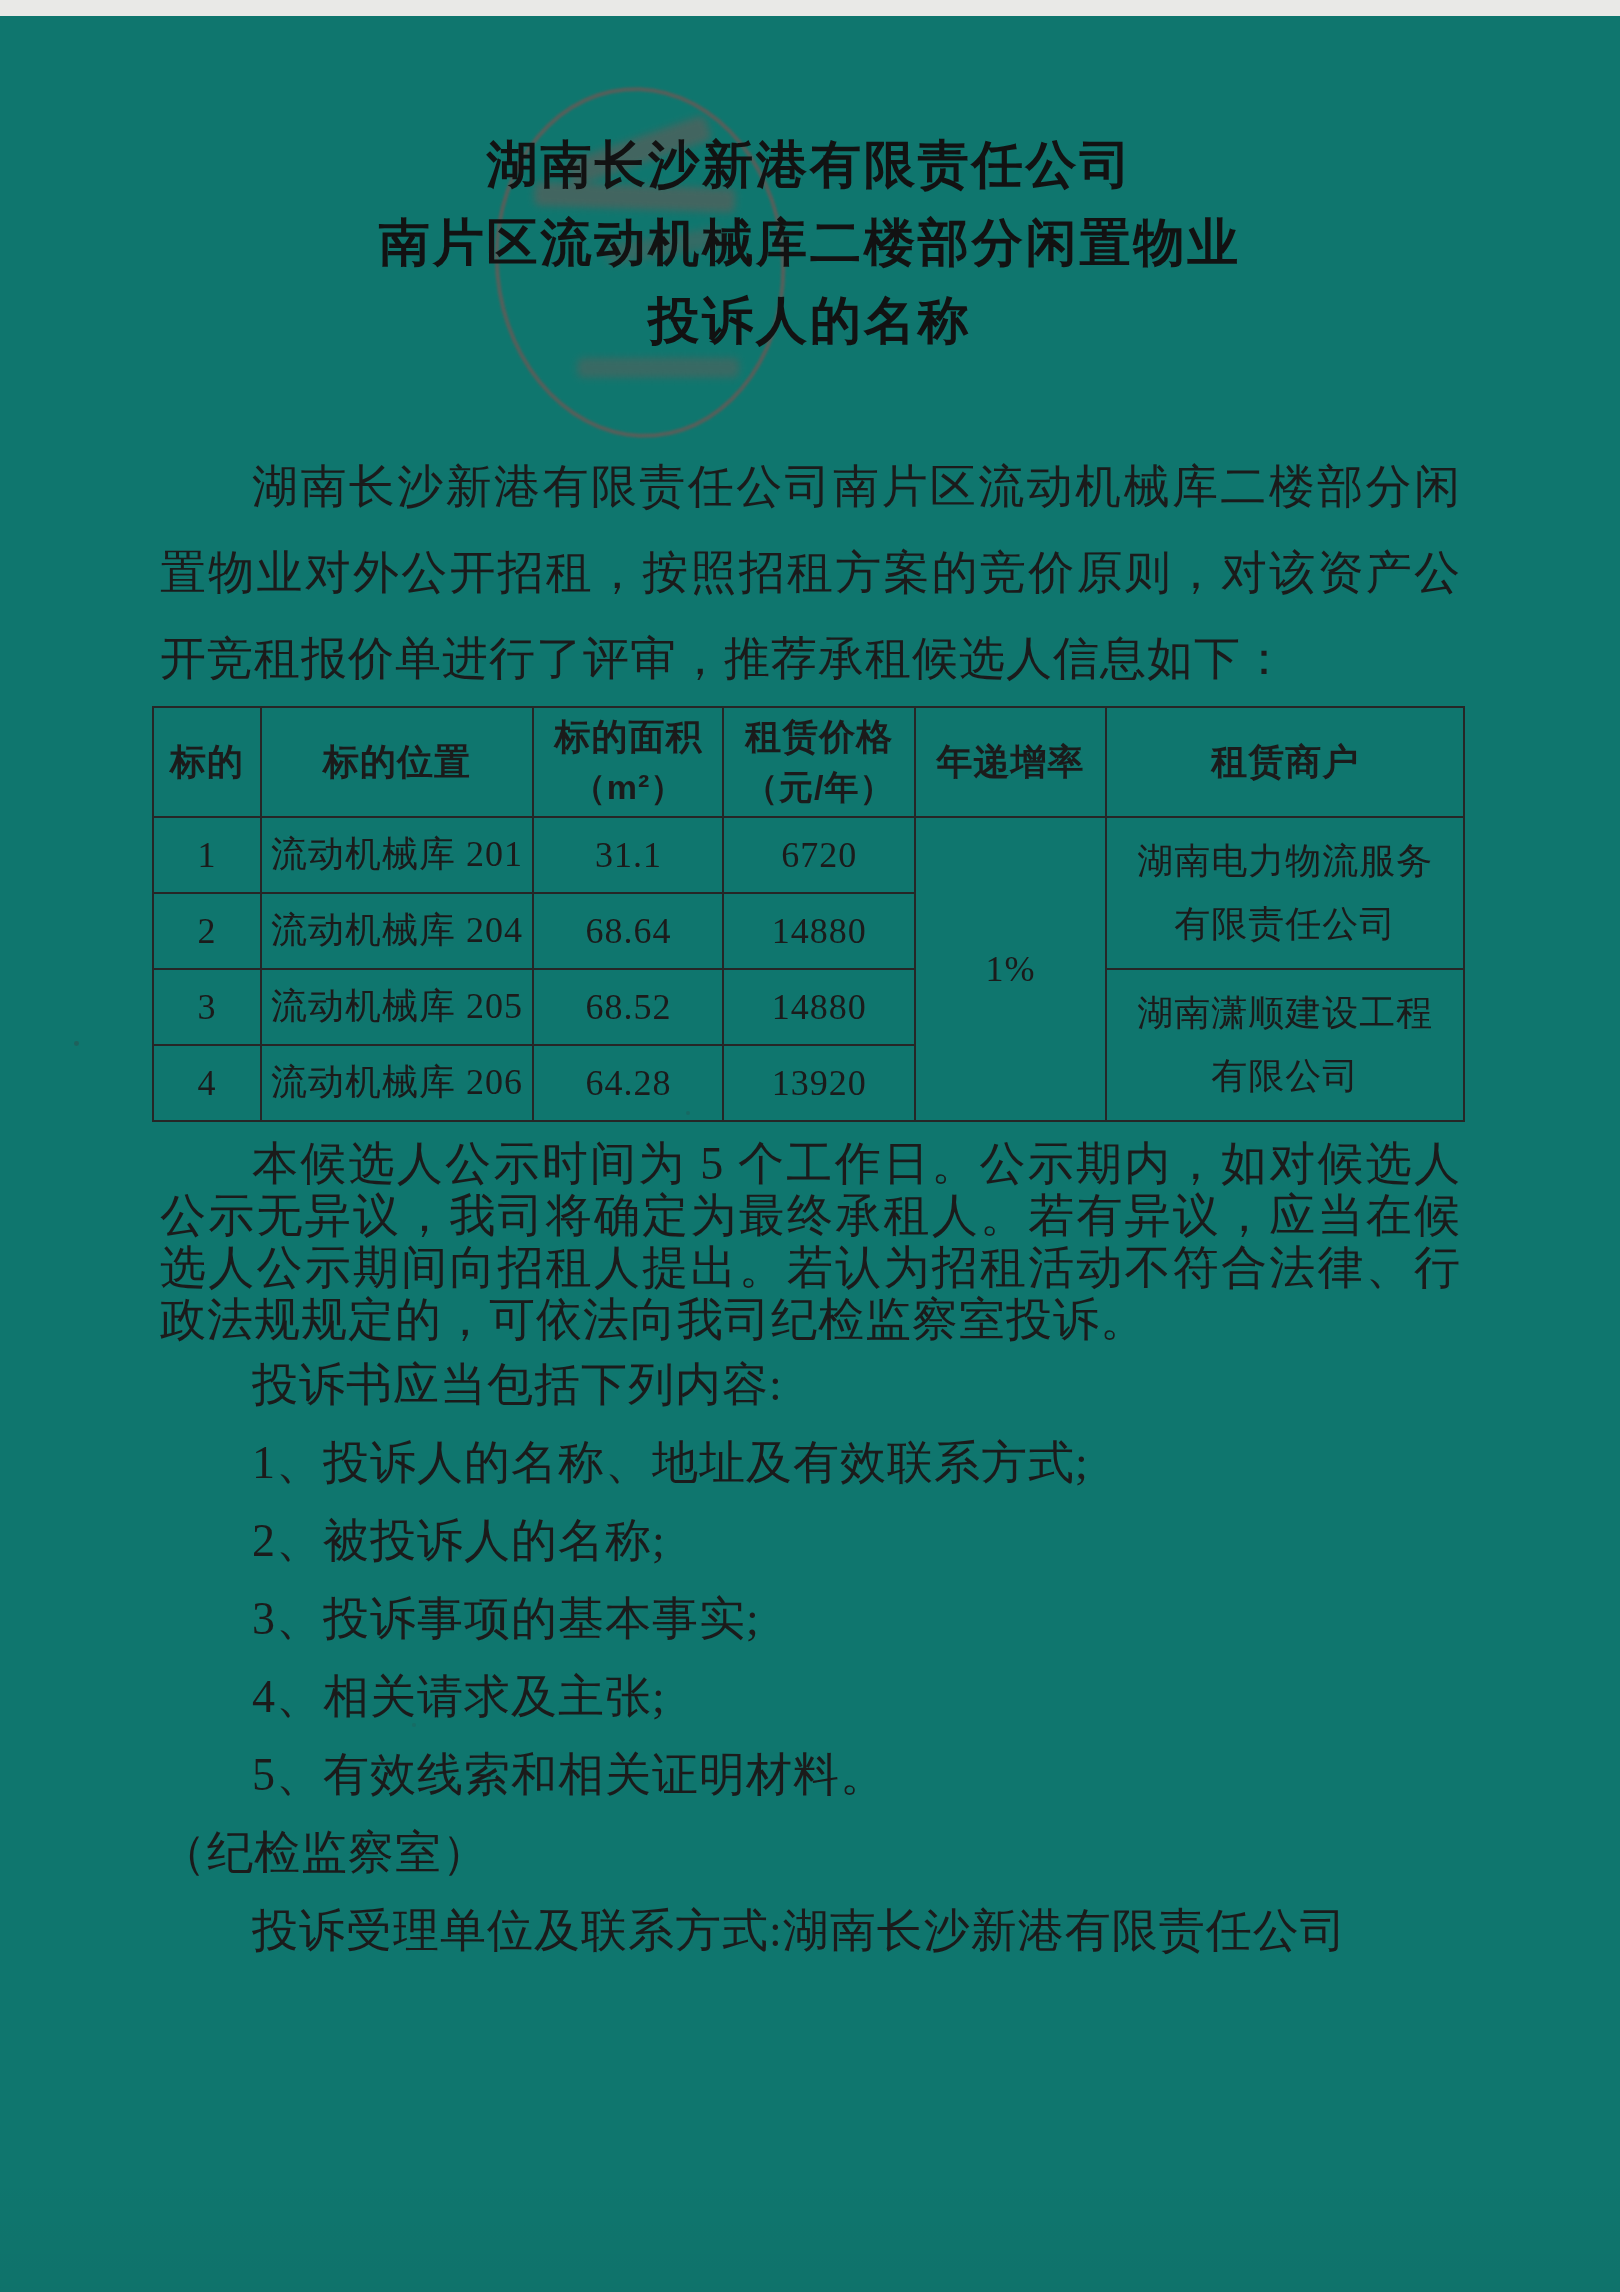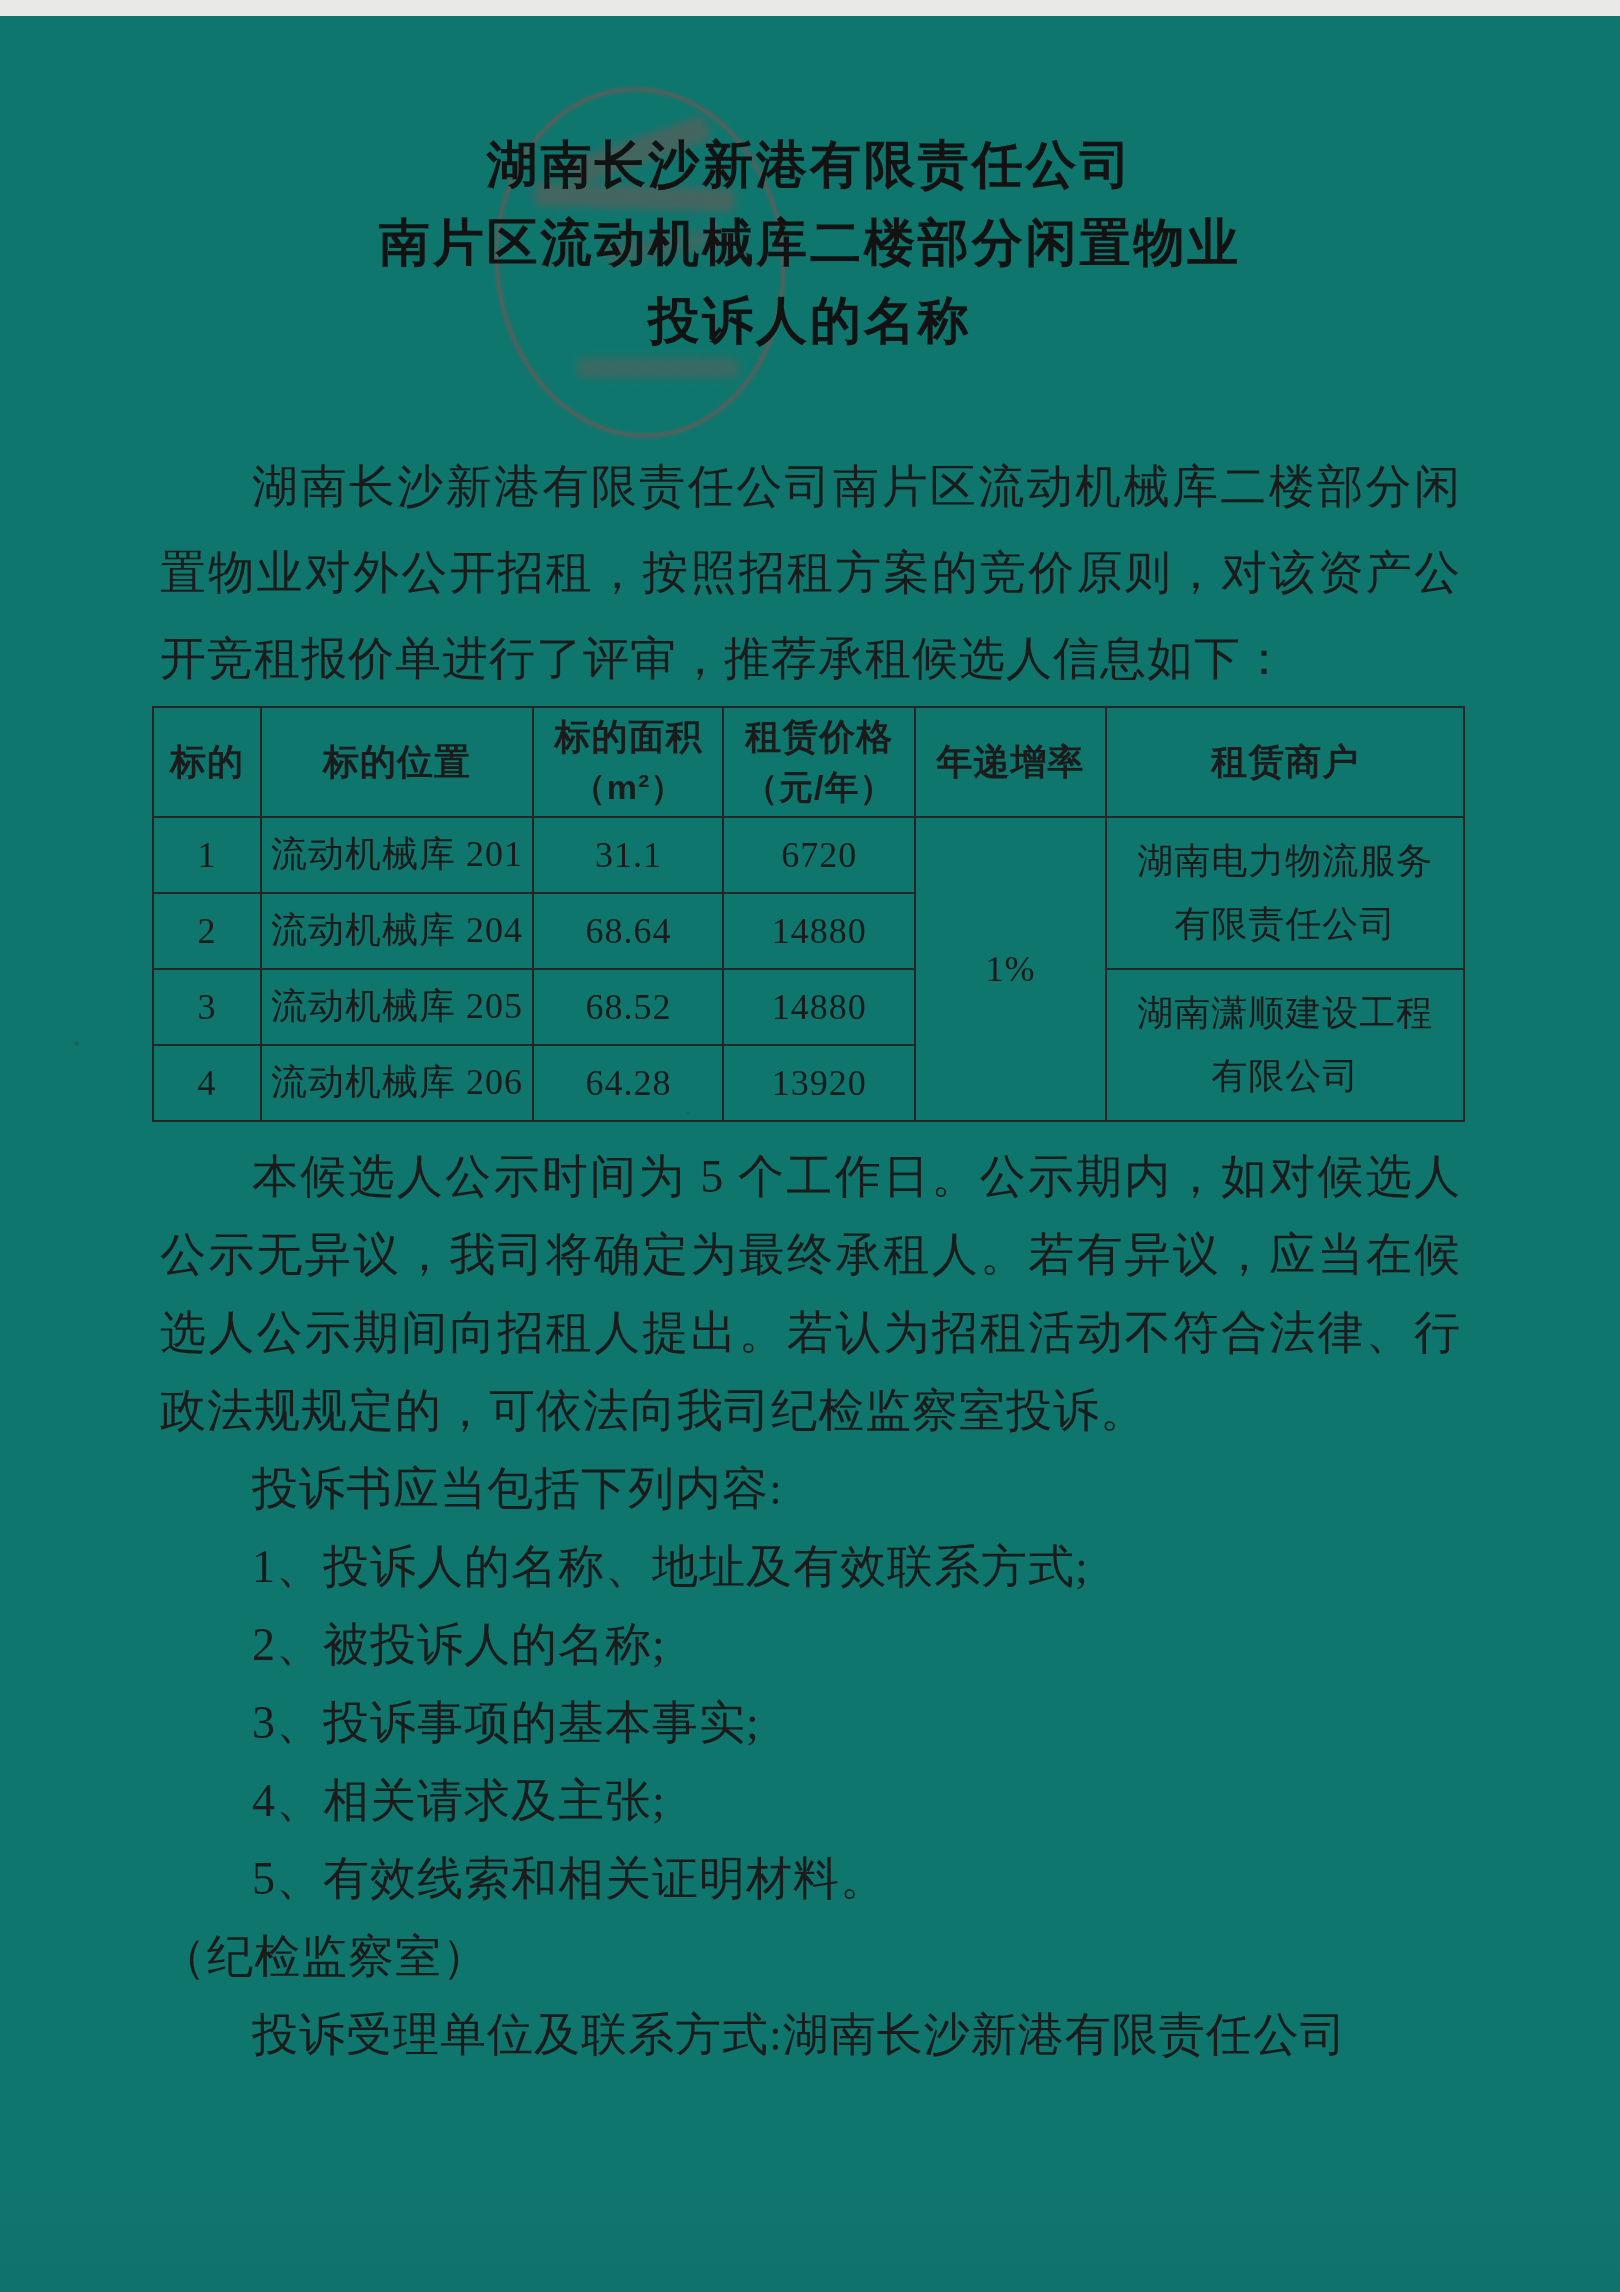--- a/index.html
+++ b/index.html
@@ -77,21 +77,21 @@
   }
   .para {
     font-size: 46px;
     letter-spacing: 1px;
     line-height: 86px;
     text-align: justify;
     text-justify: inter-ideograph;
   }
   .indent { text-indent: 2em; }
   .intro { margin-top: 84px; }
-  .after-table { margin-top: 15.7px; line-height: 78px; }
+  .after-table { margin-top: 15.7px; line-height: 52px; }
   .line {
     font-size: 46px;
     letter-spacing: 1px;
     line-height: 78px;
     white-space: nowrap;
   }
   .line.ind { padding-left: 92px; }
 
   
   table.rental {

